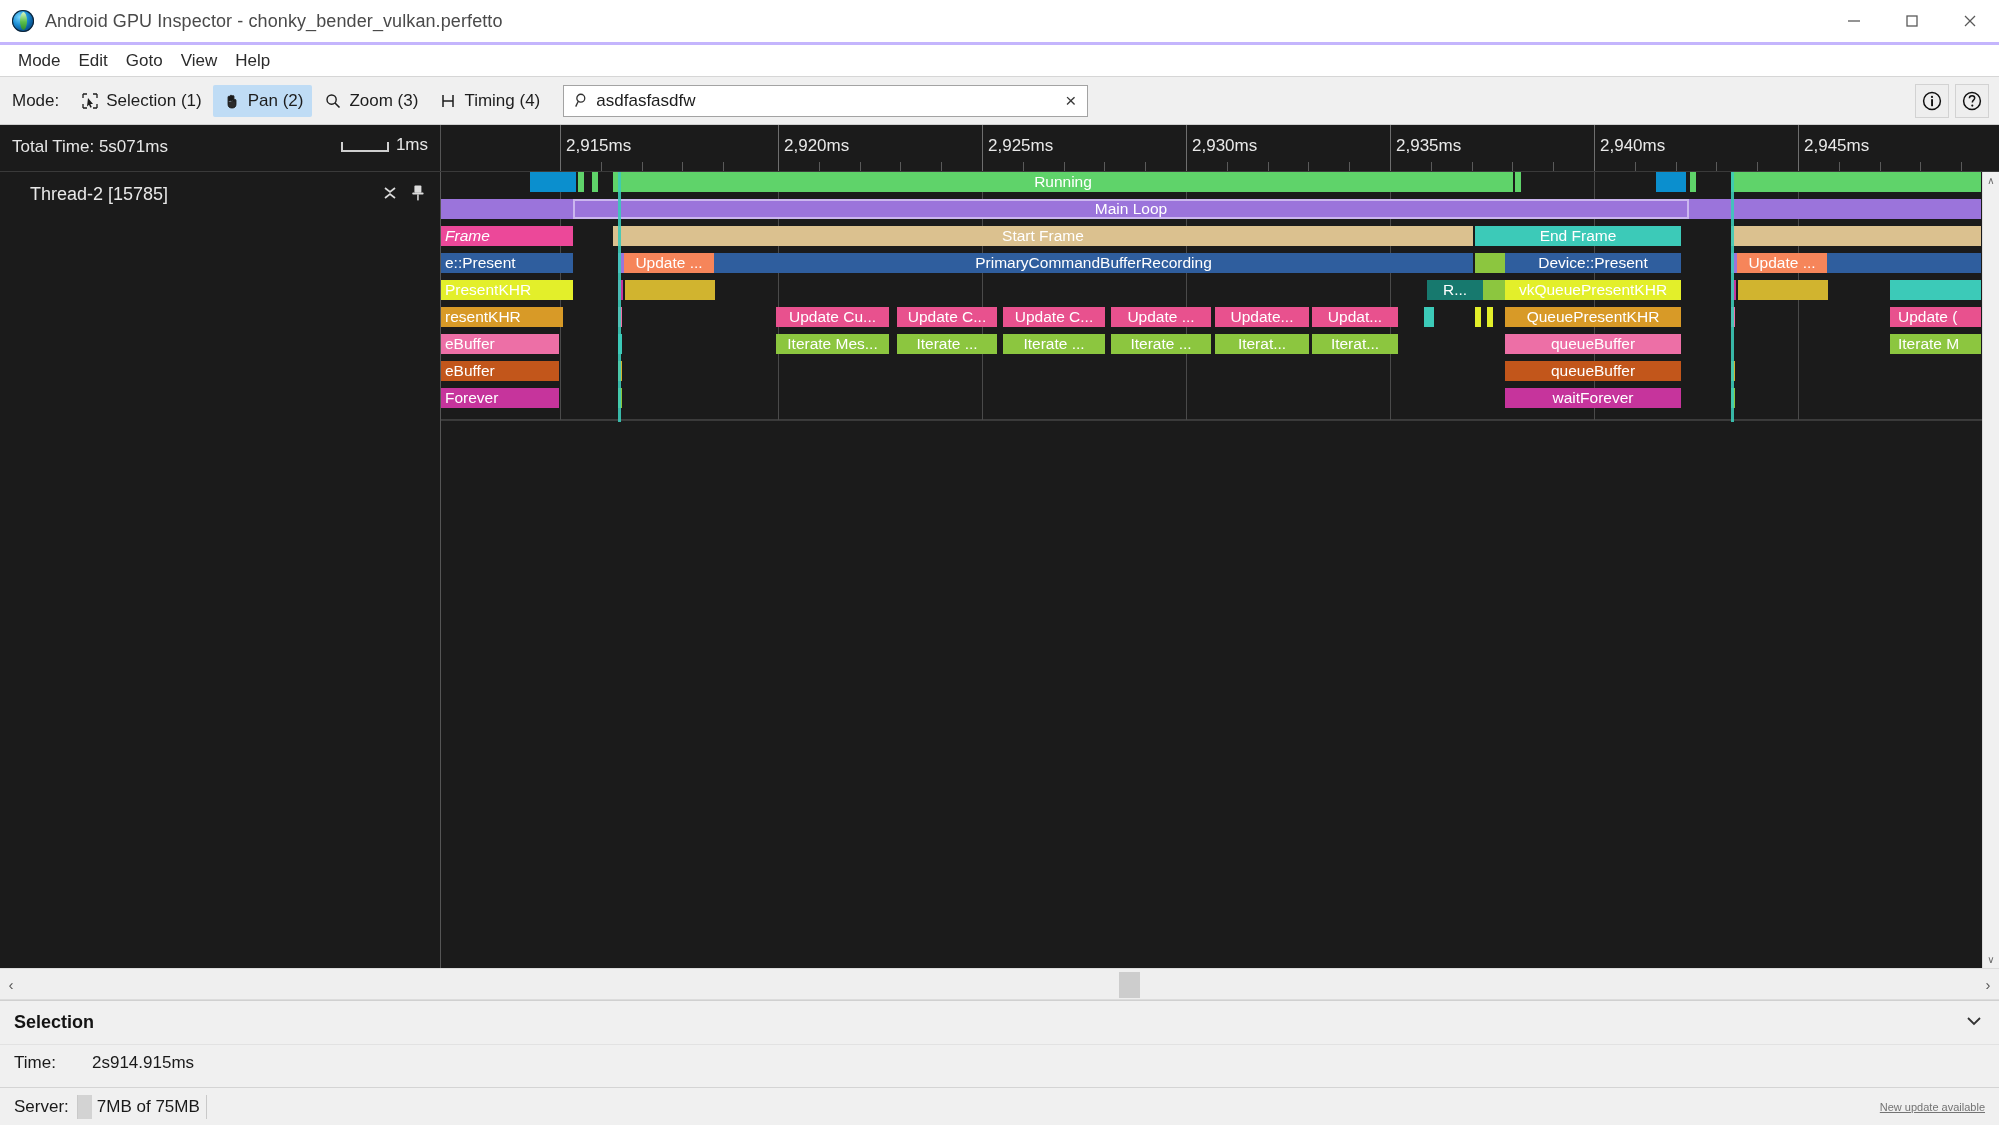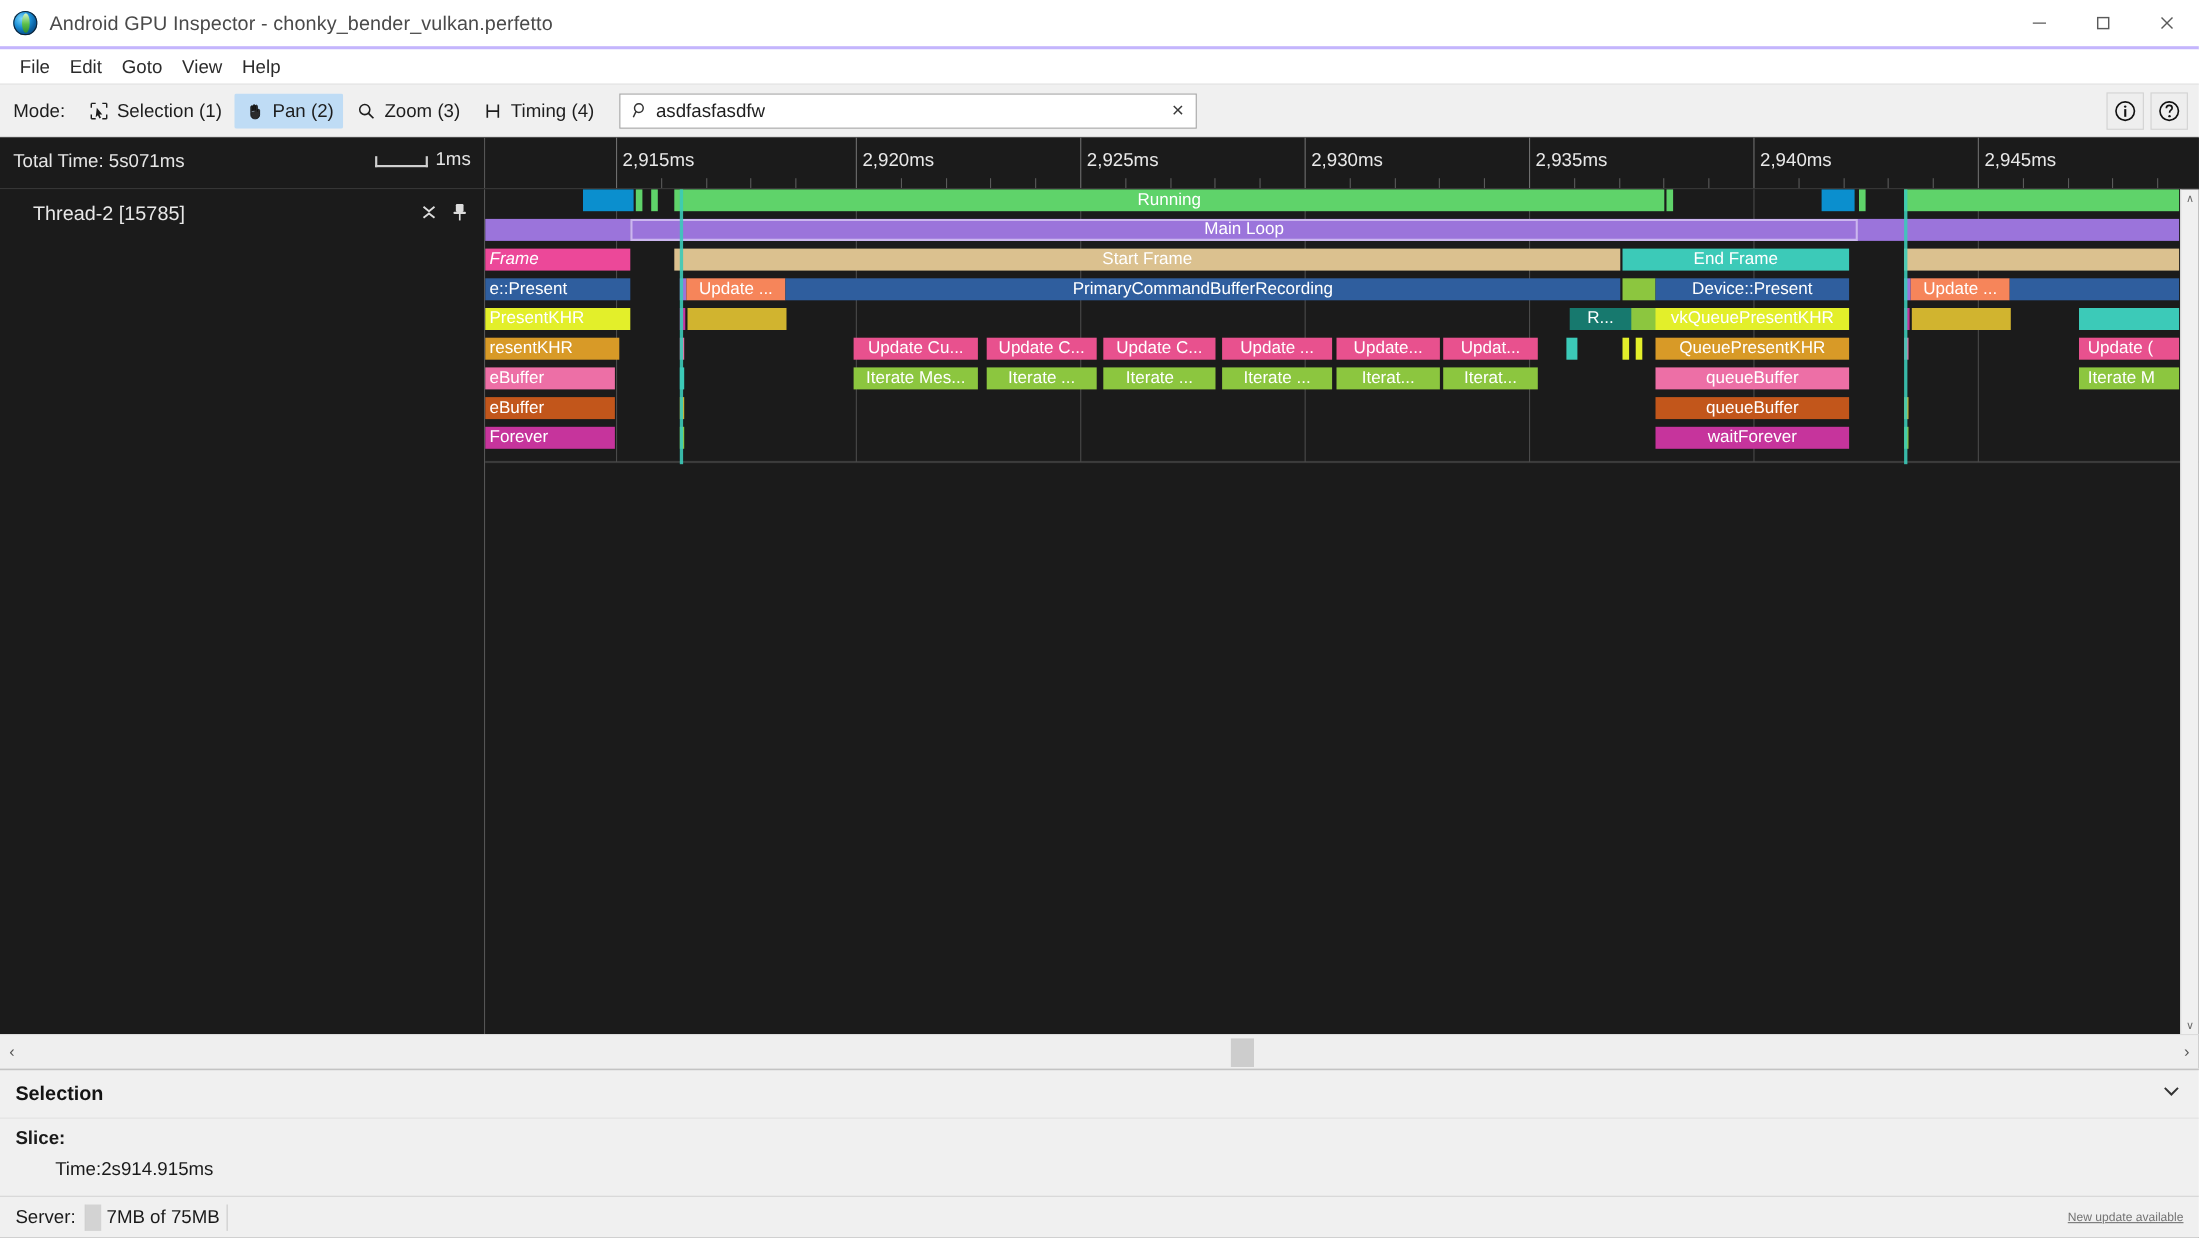--- a/index.html
+++ b/index.html
@@ -196,21 +196,21 @@
   }
   .sel-head {
     height: 44px; display: flex; align-items: center;
     padding: 0 14px; border-bottom: 1px solid #e2e2e2;
   }
   .sel-title { font-size: 18px; font-weight: bold; color: #141414; }
   .sel-chevron { margin-left: auto; color: #333; }
   .sel-body { padding: 4px 14px 10px 14px; }
   .sel-row { display: flex; font-size: 17px; color: #1a1a1a; padding: 4px 0; }
   .sel-key { font-weight: bold; }
-  .sel-k { width: 78px; color: #1a1a1a; text-align: right; }
+  .sel-k { width: 78px; color: #1a1a1a; }
   .sel-v { color: #1a1a1a; }
 
   .statusbar {
     height: 38px; min-height: 38px; background: #f0f0f0;
     border-top: 1px solid #d4d4d4;
     display: flex; align-items: center; padding: 0 14px;
   }
   .st-label { font-size: 17px; color: #1a1a1a; }
   .mem-wrap {
     margin-left: 8px; display: flex; align-items: center;
@@ -243,21 +243,21 @@
     <div class="winbtn">
       <svg width="18" height="18" viewBox="0 0 18 18">
           <line x1="4" y1="4" x2="14" y2="14" stroke="currentColor" stroke-width="1.3"></line>
           <line x1="14" y1="4" x2="4" y2="14" stroke="currentColor" stroke-width="1.3"></line>
         </svg>
     </div>
   </div>
 </div>
 
 <div class="menubar">
-  <div class="menu-item">File</div>
+  <div class="menu-item">Mode</div>
   <div class="menu-item">Edit</div>
   <div class="menu-item">Goto</div>
   <div class="menu-item">View</div>
   <div class="menu-item">Help</div>
 </div>
 
 <div class="toolbar">
   <div class="mode-label">Mode:</div>
 
   <div class="mode-btn">
@@ -511,23 +511,20 @@
   <div class="sel-head">
     <div class="sel-title">Selection</div>
     <span class="sel-chevron">
       <svg width="22" height="22" viewBox="0 0 22 22">
           <path d="M5 8l6 6 6-6" fill="none" stroke="currentColor" stroke-width="1.8"></path>
         </svg>
     </span>
   </div>
   <div class="sel-body">
     <div class="sel-row">
-      <div class="sel-key">Slice:</div>
-    </div>
-    <div class="sel-row">
       <div class="sel-k">Time:</div>
       <div class="sel-v">2s914.915ms</div>
     </div>
   </div>
 </div>
 
 <div class="statusbar">
   <div class="st-label">Server:</div>
   <div class="mem-wrap">
     <div class="mem-bar"></div>

